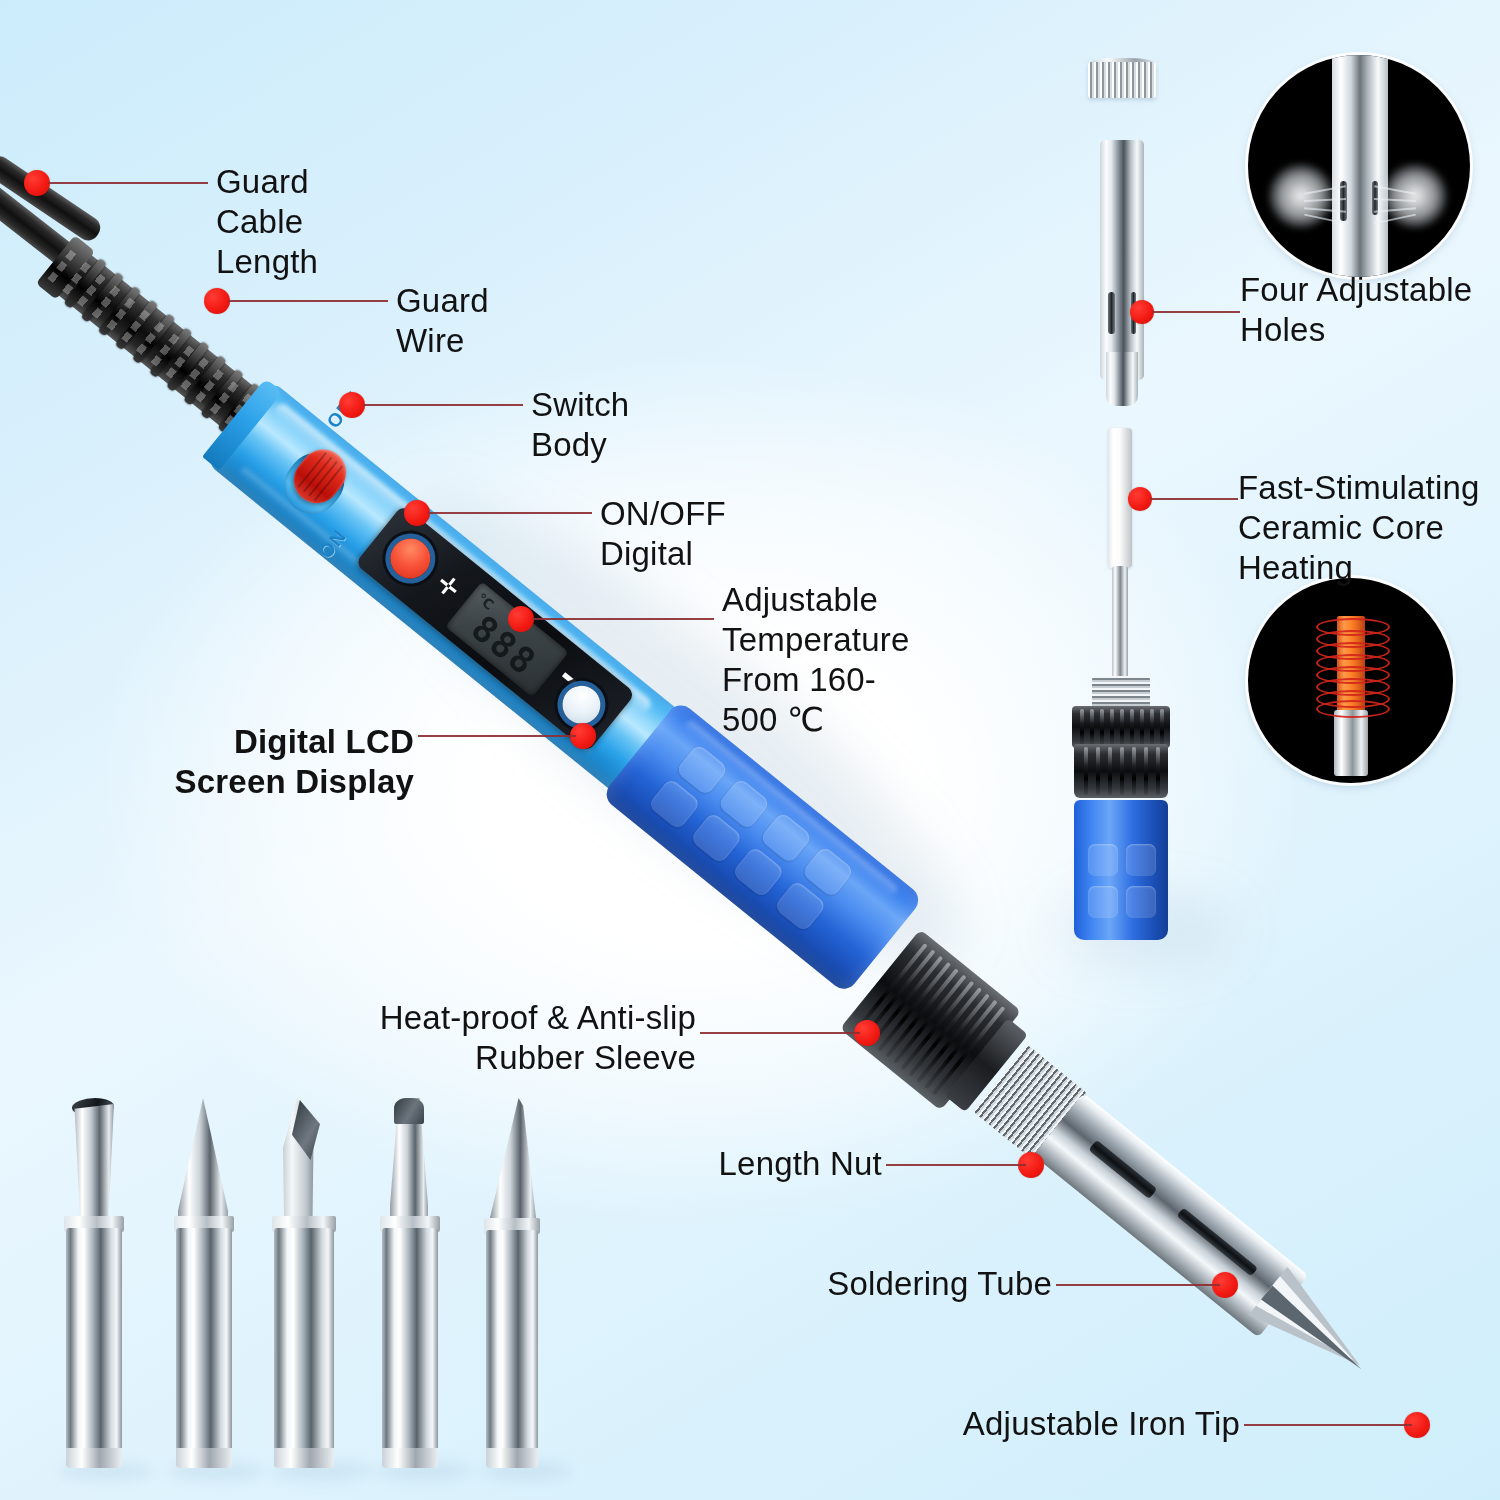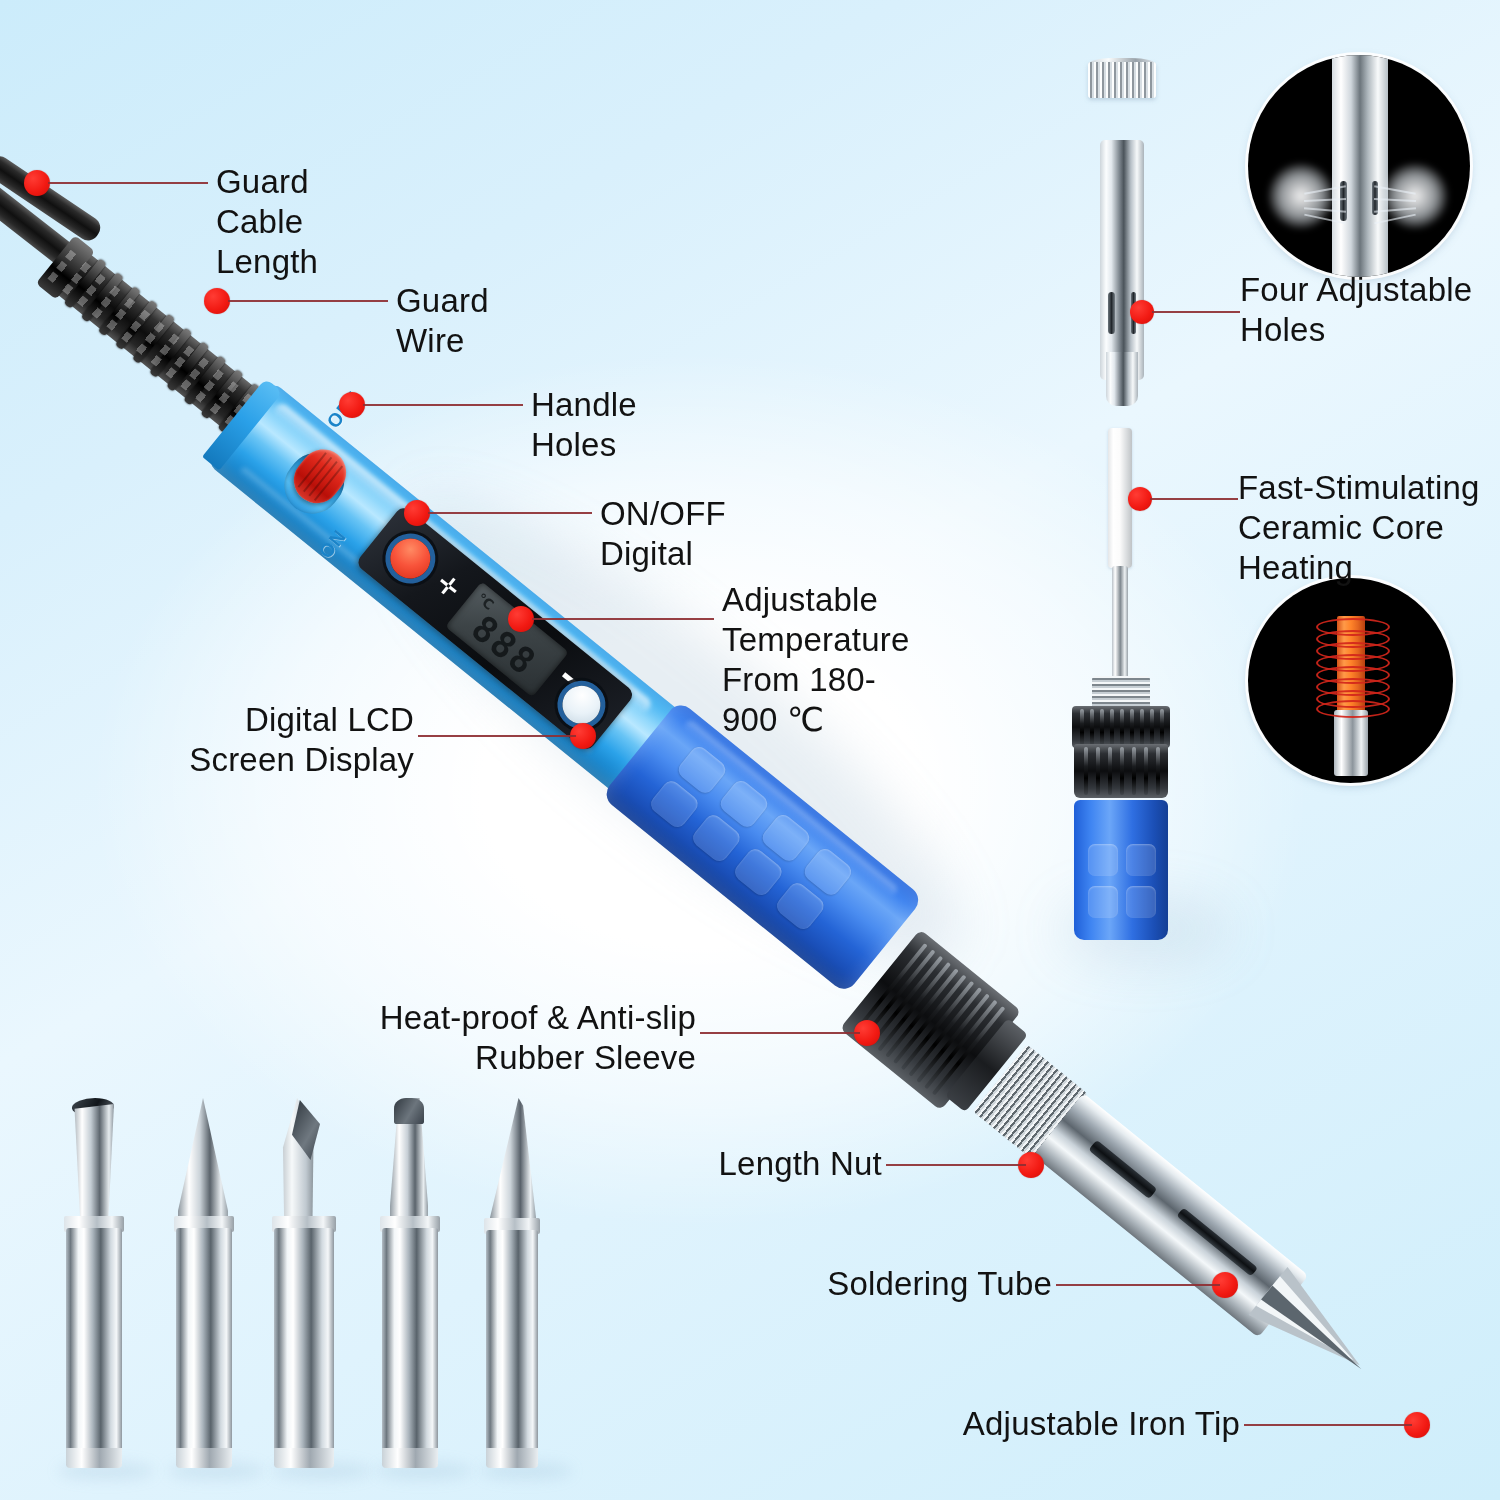--- a/index.html
+++ b/index.html
@@ -527,40 +527,40 @@
 
   <div class="anno">
     <div class="dot" style="left:204px;top:288px;width:26px;height:26px;"></div>
     <div class="lead" style="left:228px;top:300px;width:160px;"></div>
     <div class="lbl" style="left:396px;top:281px;">Guard Wire</div>
   </div>
 
   <div class="anno">
     <div class="dot" style="left:339px;top:392px;width:26px;height:26px;"></div>
     <div class="lead" style="left:363px;top:404px;width:160px;"></div>
-    <div class="lbl" style="left:531px;top:385px;">Handle Holes</div>
+    <div class="lbl" style="left:531px;top:385px;">Switch Body</div>
   </div>
 
   <div class="anno">
     <div class="dot" style="left:404px;top:500px;width:26px;height:26px;"></div>
     <div class="lead" style="left:428px;top:512px;width:164px;"></div>
     <div class="lbl" style="left:600px;top:494px;">ON/OFF Digital</div>
   </div>
 
   <div class="anno">
     <div class="dot" style="left:508px;top:606px;width:26px;height:26px;"></div>
     <div class="lead" style="left:532px;top:618px;width:182px;"></div>
     <div class="lbl" style="left:722px;top:580px;">Adjustable Temperature
-From 180-900 ℃</div>
+From 160-500 ℃</div>
   </div>
 
   <div class="anno">
     <div class="dot" style="left:570px;top:723px;width:26px;height:26px;"></div>
     <div class="lead" style="left:418px;top:735px;width:158px;"></div>
-    <div class="lbl r" style="left:118px;top:700px;width:296px;">Digital LCD
+    <div class="lbl r" style="left:118px;top:722px;width:296px;font-weight:bold;">Digital LCD
 Screen Display</div>
   </div>
 
   <div class="anno">
     <div class="dot" style="left:854px;top:1020px;width:26px;height:26px;"></div>
     <div class="lead" style="left:700px;top:1032px;width:160px;"></div>
     <div class="lbl r" style="left:330px;top:998px;width:366px;">Heat-proof &amp; Anti-slip
 Rubber Sleeve</div>
   </div>
 

